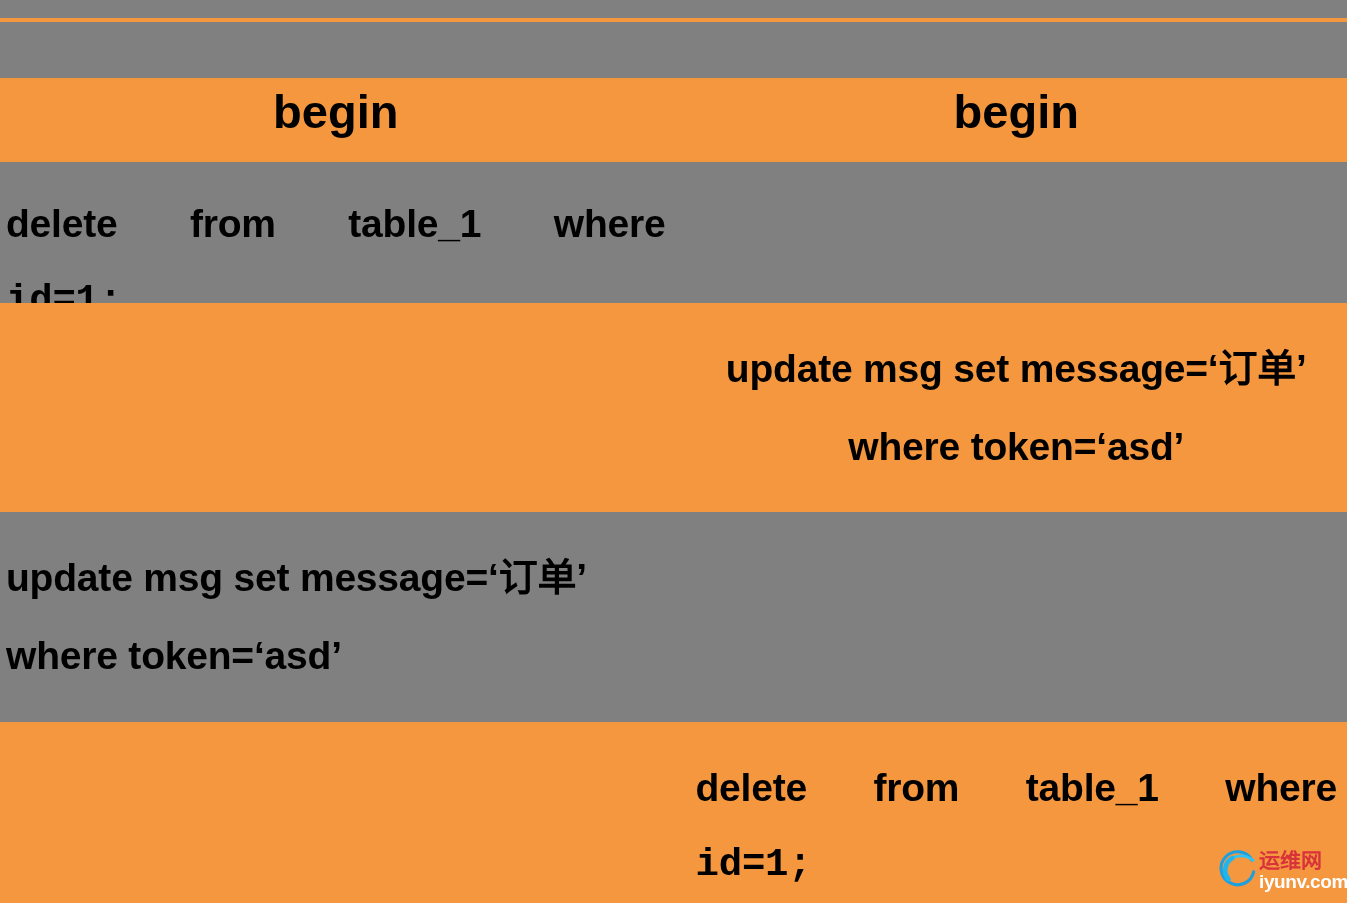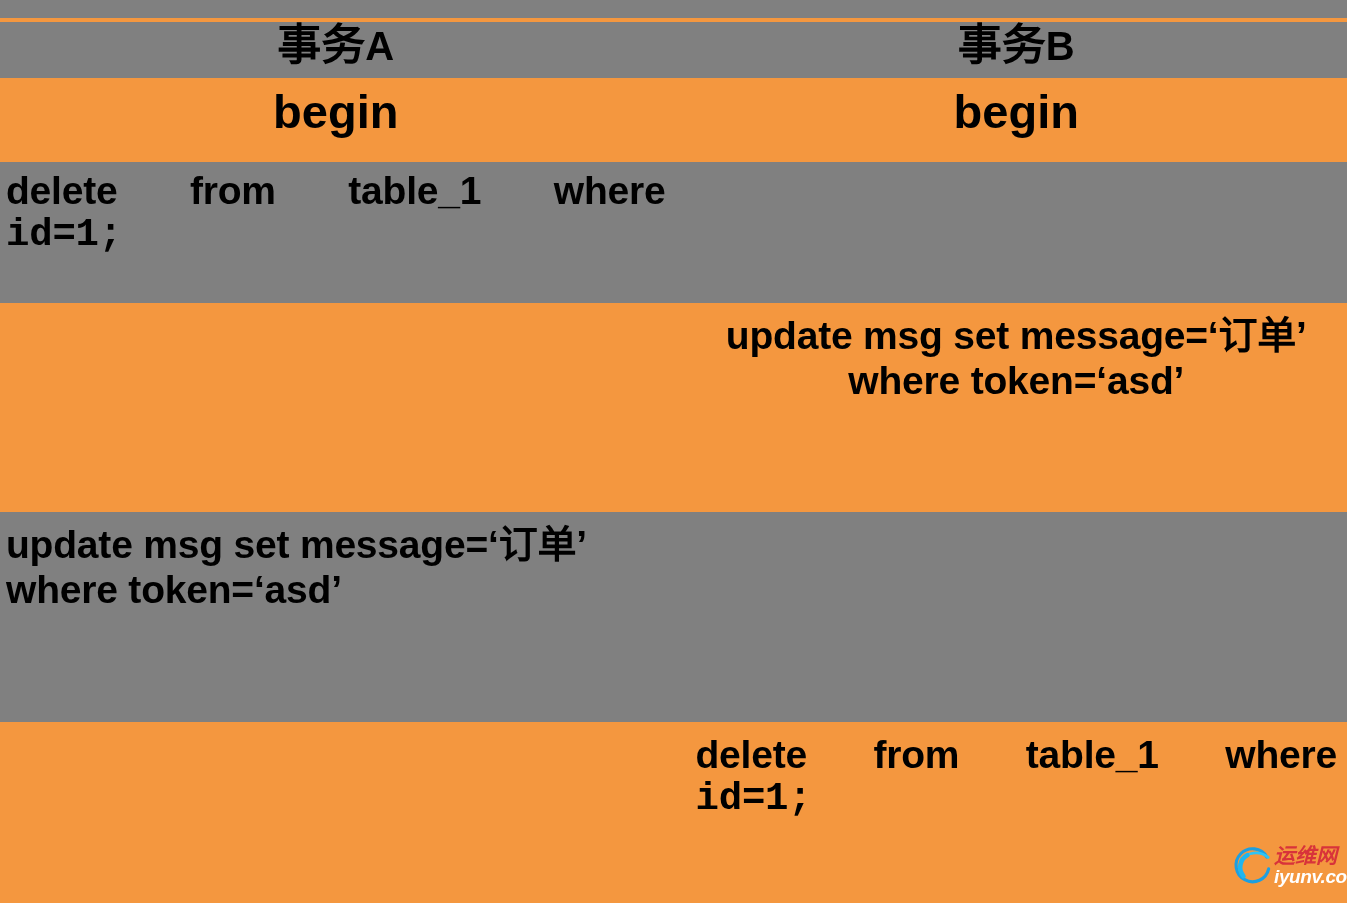--- a/index.html
+++ b/index.html
@@ -89,41 +89,41 @@
   .sql-justify .last-line {
     display: block;
     text-align: right;
     text-align-last: left;
     word-spacing: normal;
     font-family: Liberation Mono, monospace;
   }
   .sql-center   { font-size: 39px; text-align: center; }
   .sql-left     { font-size: 39px; text-align: left; }
 
-  .line { display: block; white-space: nowrap; }
+  .line { display: block; white-space: nowrap; margin-top: 33px; }
   .line.just {
     text-align: justify;
     text-align-last: justify;
     white-space: normal;
   }
 
   
   .pad-top-2  { padding-top: 2px; }
   .pad-top-6  { padding-top: 6px; }
   .pad-top-10 { padding-top: 10px; }
 
   
   #watermark {
     position: absolute;
-    right: 5px;
+    right: 20px;
     bottom: 8px;
     width: 110px;
     height: 50px;
     display: flex;
-    font-style: italic;
+    align-items: center;
   }
   #watermark .wm-ring {
     width: 44px;
     height: 44px;
     flex: 0 0 44px;
   }
   #watermark .wm-words {
     margin-left: -2px;
     line-height: 1.0;
   }
@@ -145,34 +145,20 @@
     margin-top: 1px;
   }
 </style>
 </head>
 <body>
 
 <div id="page">
 
   <div class="divider-line" style="top:18px;"></div>
 
-  <div class="band gray" style="top:22px; height:56px;">
-    <div class="cols">
-      <div class="col col-a">
-        <div class="header-text pad-top-2">
-          <span>事务</span><span class="latin">A</span>
-        </div>
-      </div>
-      <div class="col col-b">
-        <div class="header-text pad-top-2">
-          <span>事务</span><span class="latin">B</span>
-        </div>
-      </div>
-    </div>
-  </div>
 
   <div class="band orange" style="top:78px; height:84px;">
     <div class="cols">
       <div class="col col-a">
         <div class="begin-text pad-top-10">begin</div>
       </div>
       <div class="col col-b">
         <div class="begin-text pad-top-10">begin</div>
       </div>
     </div>

